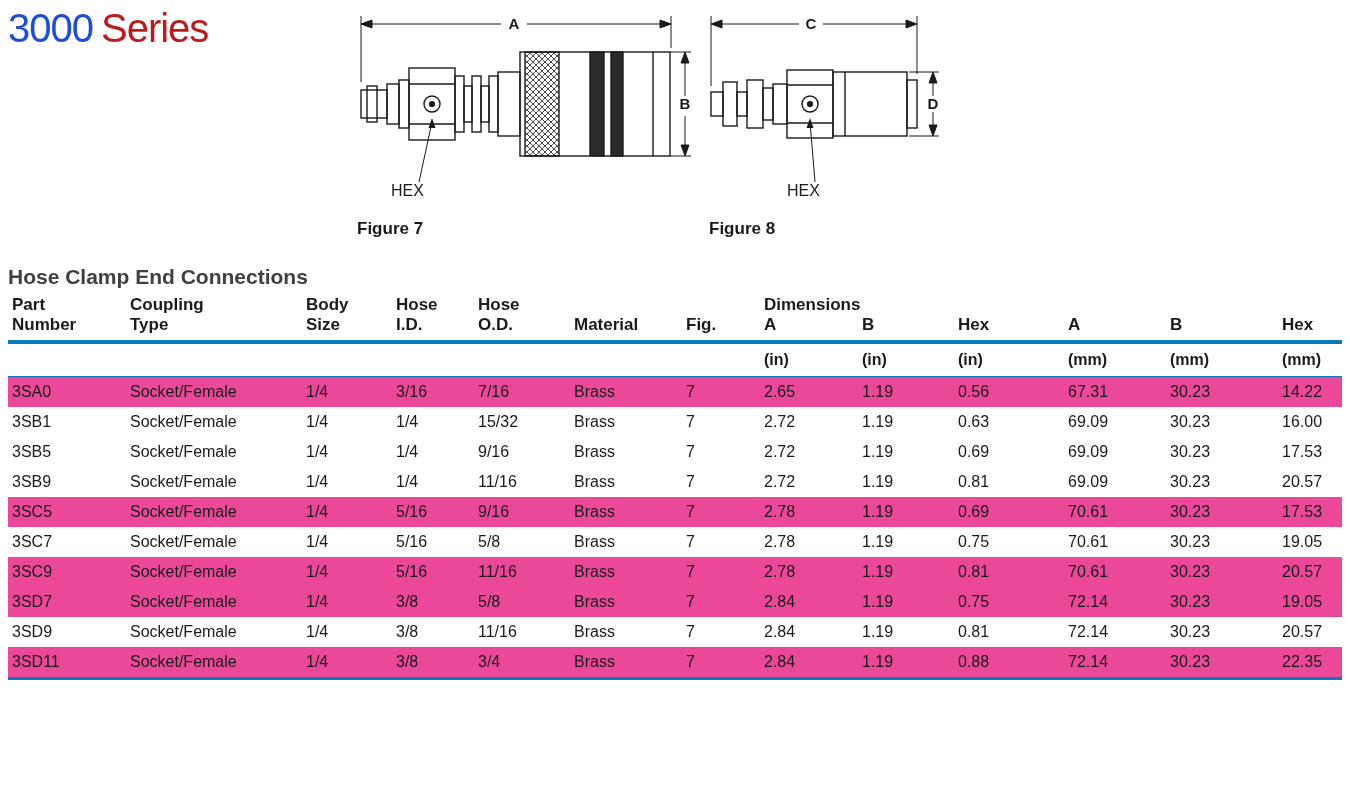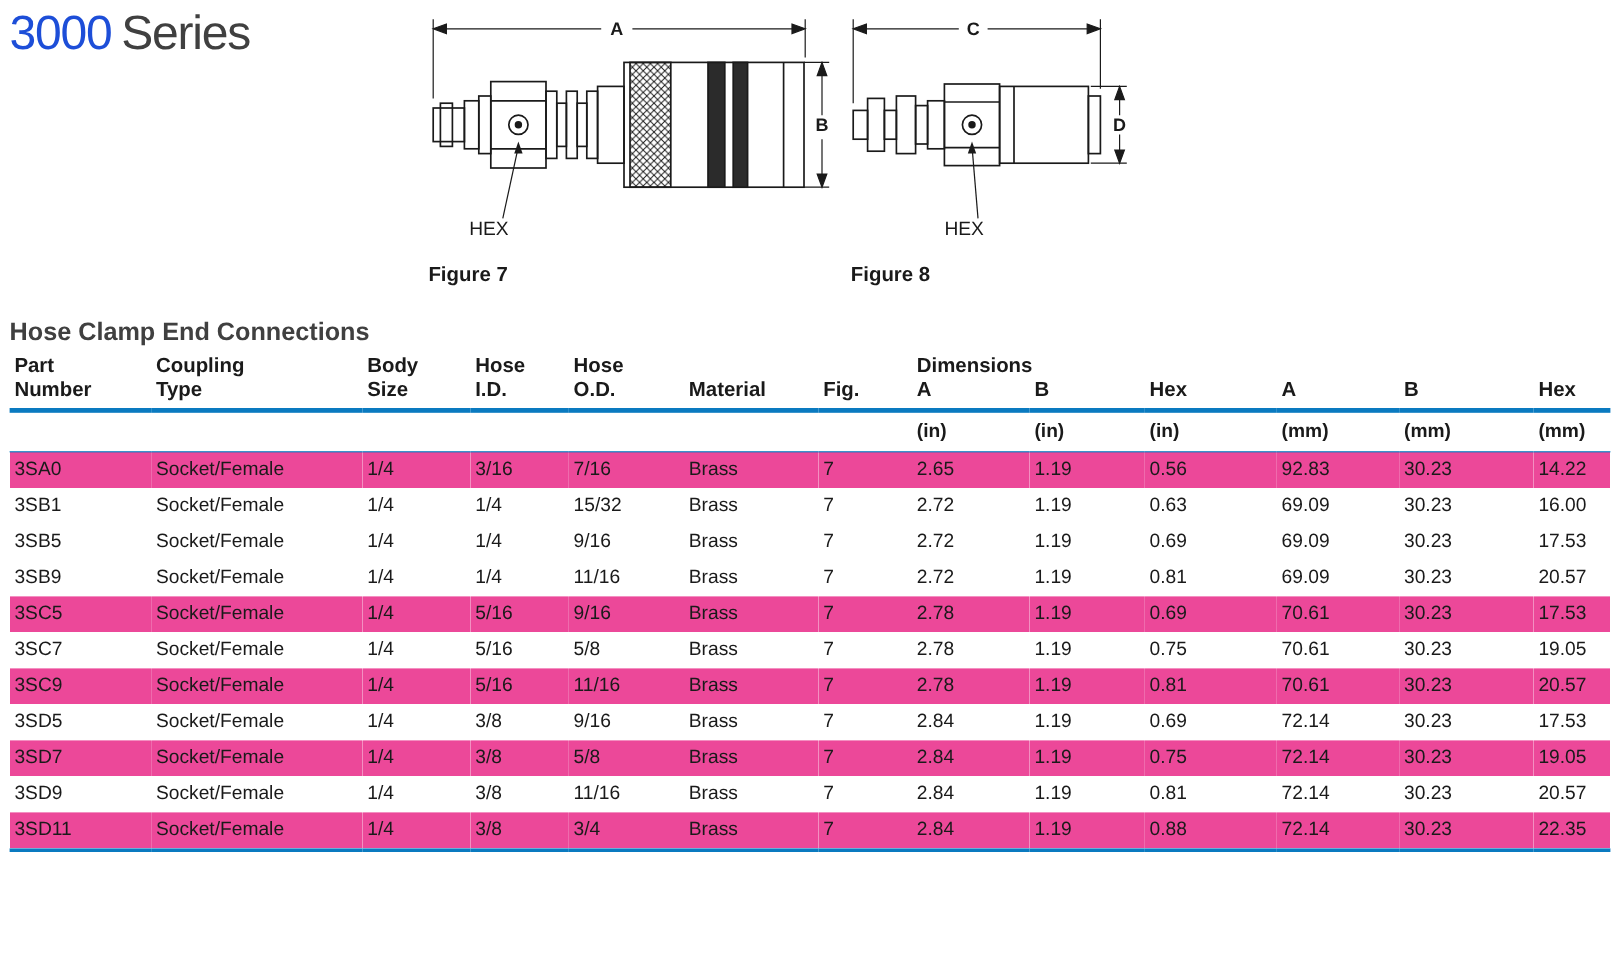--- a/index.html
+++ b/index.html
@@ -1,21 +1,21 @@
 <!DOCTYPE html>
 <html><head>
 <meta charset="utf-8">
 <style>
   * { margin:0; padding:0; box-sizing:border-box; }
   body { background:#ffffff; font-family:"Liberation Sans", sans-serif; color:#1a1a1a; }
   .page { position:relative; width:1350px; height:804px; background:#fff; overflow:hidden; padding:6px 8px; }
 
   .title { position:absolute; top:6px; left:8px; font-size:40px; font-weight:400; letter-spacing:-1px; }
   .title .t1 { color:#1d4ed8; }
-  .title .t2 { color:#404040; margin-left:8px; }
+  .title .t2 { color:#b91c1c; margin-left:8px; }
 
   .figures { display:flex; gap:12px; margin-left:345px; margin-top:2px; }
   .figure { display:flex; flex-direction:column; }
   .fig-caption { font-size:17px; font-weight:bold; margin-top:6px; margin-left:4px; }
 
   svg text { font-family:"Liberation Sans", sans-serif; }
   .dimtxt { font-size:15px; font-weight:bold; fill:#1a1a1a; }
   .hextxt { font-size:16px; fill:#1a1a1a; }
 
   .section-heading { color:#404040; font-size:21px; font-weight:bold; margin-top:26px; margin-left:0; }
@@ -215,21 +215,21 @@
           <td>3SA0</td>
           <td>Socket/Female</td>
           <td>1/4</td>
           <td>3/16</td>
           <td>7/16</td>
           <td>Brass</td>
           <td>7</td>
           <td>2.65</td>
           <td>1.19</td>
           <td>0.56</td>
-          <td>92.83</td>
+          <td>67.31</td>
           <td>30.23</td>
           <td>14.22</td>
         </tr>
         <tr>
           <td>3SB1</td>
           <td>Socket/Female</td>
           <td>1/4</td>
           <td>1/4</td>
           <td>15/32</td>
           <td>Brass</td>
@@ -309,35 +309,20 @@
           <td>11/16</td>
           <td>Brass</td>
           <td>7</td>
           <td>2.78</td>
           <td>1.19</td>
           <td>0.81</td>
           <td>70.61</td>
           <td>30.23</td>
           <td>20.57</td>
         </tr>
-        <tr>
-          <td>3SD5</td>
-          <td>Socket/Female</td>
-          <td>1/4</td>
-          <td>3/8</td>
-          <td>9/16</td>
-          <td>Brass</td>
-          <td>7</td>
-          <td>2.84</td>
-          <td>1.19</td>
-          <td>0.69</td>
-          <td>72.14</td>
-          <td>30.23</td>
-          <td>17.53</td>
-        </tr>
         <tr class="shade">
           <td>3SD7</td>
           <td>Socket/Female</td>
           <td>1/4</td>
           <td>3/8</td>
           <td>5/8</td>
           <td>Brass</td>
           <td>7</td>
           <td>2.84</td>
           <td>1.19</td>

